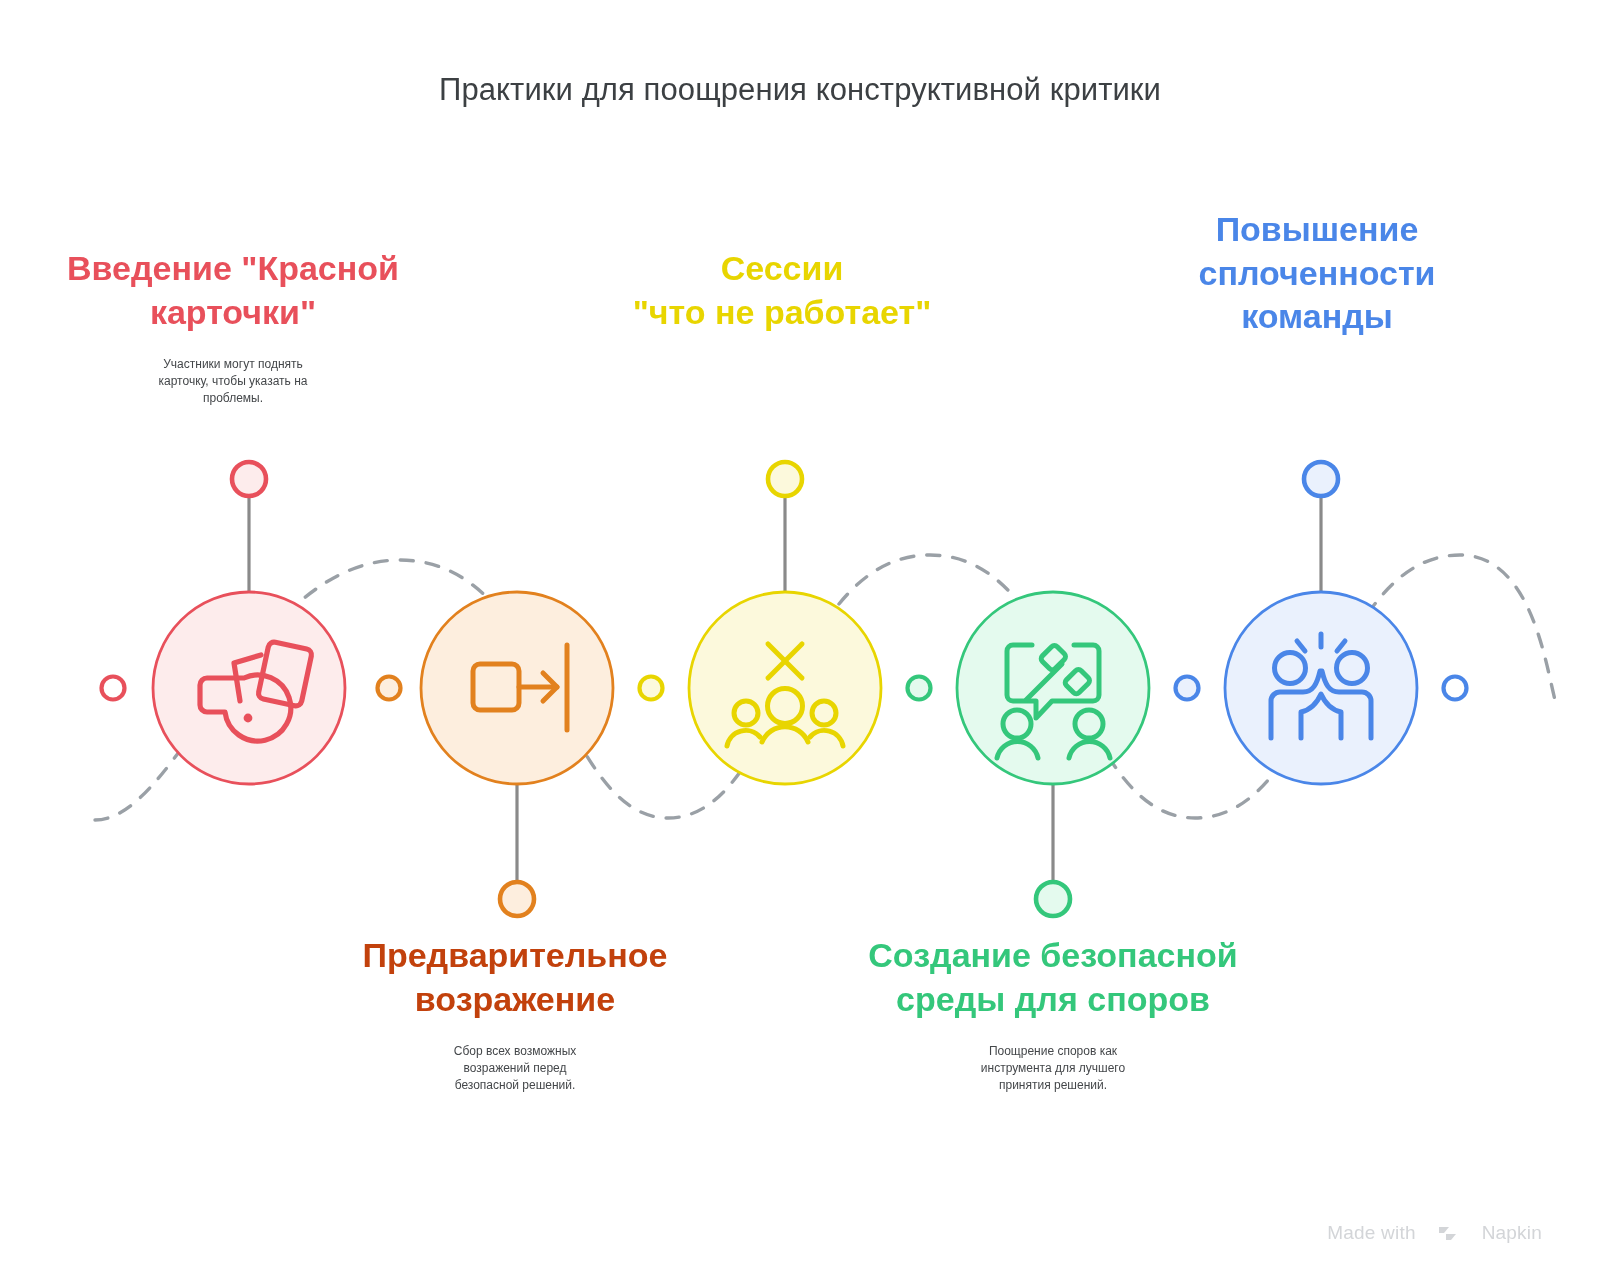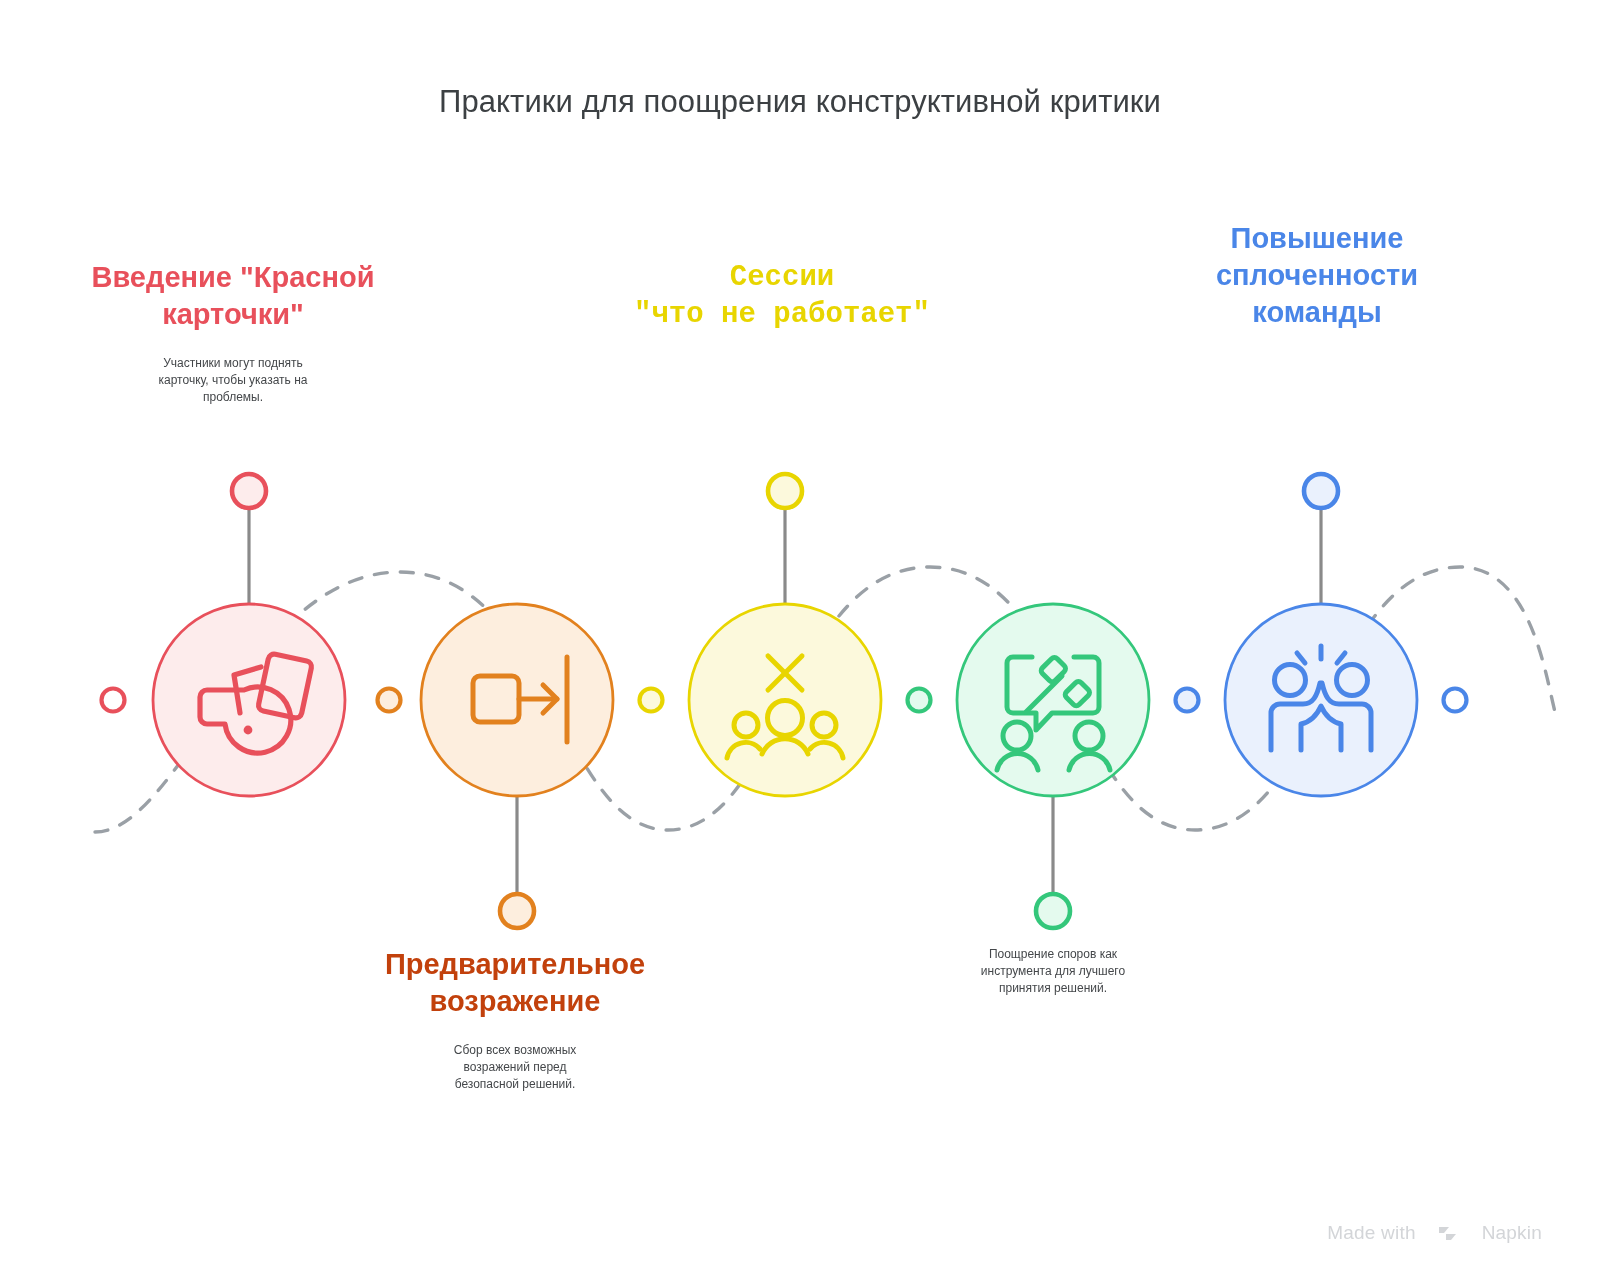--- a/index.html
+++ b/index.html
@@ -10,21 +10,20 @@
   body {
     width: 1600px;
     height: 1288px;
     position: relative;
     font-family: "Liberation Sans", sans-serif;
     overflow: hidden;
   }
   #stage {
     position: absolute;
     inset: 0;
-    margin-top: 12px;
   }
   #title {
     position: absolute;
     top: 72px;
     left: 0;
     width: 1600px;
     text-align: center;
     font-size: 31px;
     font-weight: 400;
     color: #3c4043;
@@ -35,38 +34,38 @@
     top: 0;
     left: 0;
     width: 1600px;
     height: 1288px;
   }
   .label-block {
     position: absolute;
     text-align: center;
   }
   .label-head {
-    font-size: 29px;
+    font-size: 34px;
     font-weight: bold;
     line-height: 1.28;
     margin: 0 0 22px 0;
     white-space: pre-line;
   }
   .label-desc {
     font-size: 12px;
     font-weight: 400;
     line-height: 1.42;
     color: #44474a;
     white-space: pre-line;
     text-align: center;
   }
   
   #lb0 { left: 62px;   top: 247px; width: 342px; }
   #lb1 { left: 330px;  top: 934px; width: 370px; }
-  #lb2 { left: 598px;  top: 247px; width: 368px; font-family: Liberation Mono, monospace; }
+  #lb2 { left: 598px;  top: 247px; width: 368px; }
   #lb3 { left: 862px;  top: 934px; width: 382px; }
   #lb4 { left: 1128px; top: 208px; width: 378px; }
 
   #watermark {
     position: absolute;
     right: 58px;
     bottom: 44px;
     display: flex;
     align-items: center;
     gap: 22px;
@@ -193,20 +192,22 @@
 возражений перед
 безопасной решений.</div>
   </div>
 
   <div class="label-block" id="lb2">
     <div class="label-head" style="color:#e8d500">Сессии
 "что не работает"</div>
   </div>
 
   <div class="label-block" id="lb3">
+    <div class="label-head" style="color:#34c77b">Создание безопасной
+среды для споров</div>
     <div class="label-desc">Поощрение споров как
 инструмента для лучшего
 принятия решений.</div>
   </div>
 
   <div class="label-block" id="lb4">
     <div class="label-head" style="color:#4a86e8">Повышение
 сплоченности
 команды</div>
   </div>

